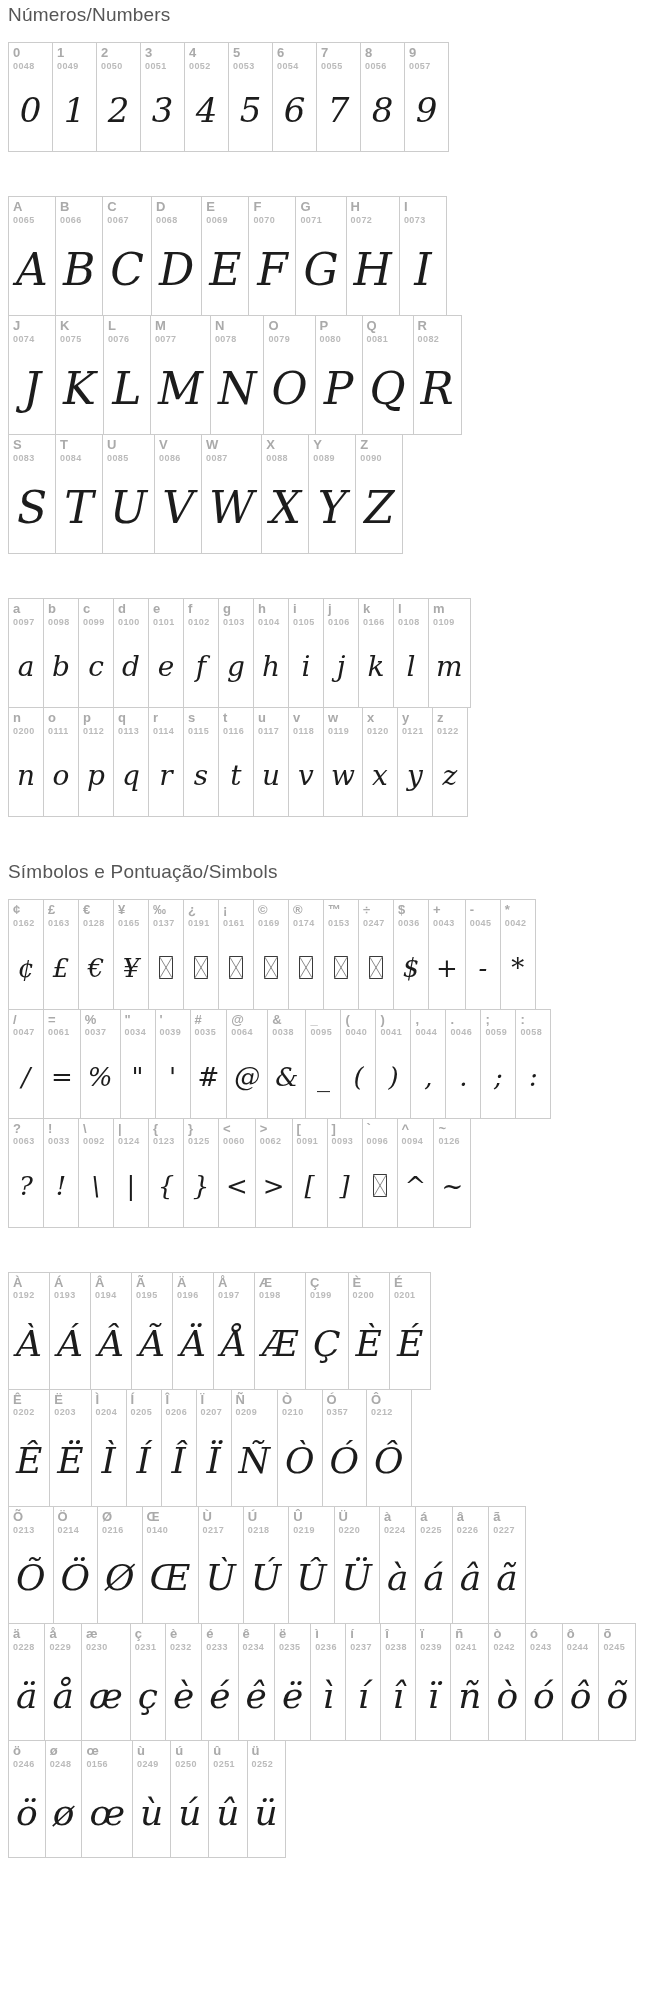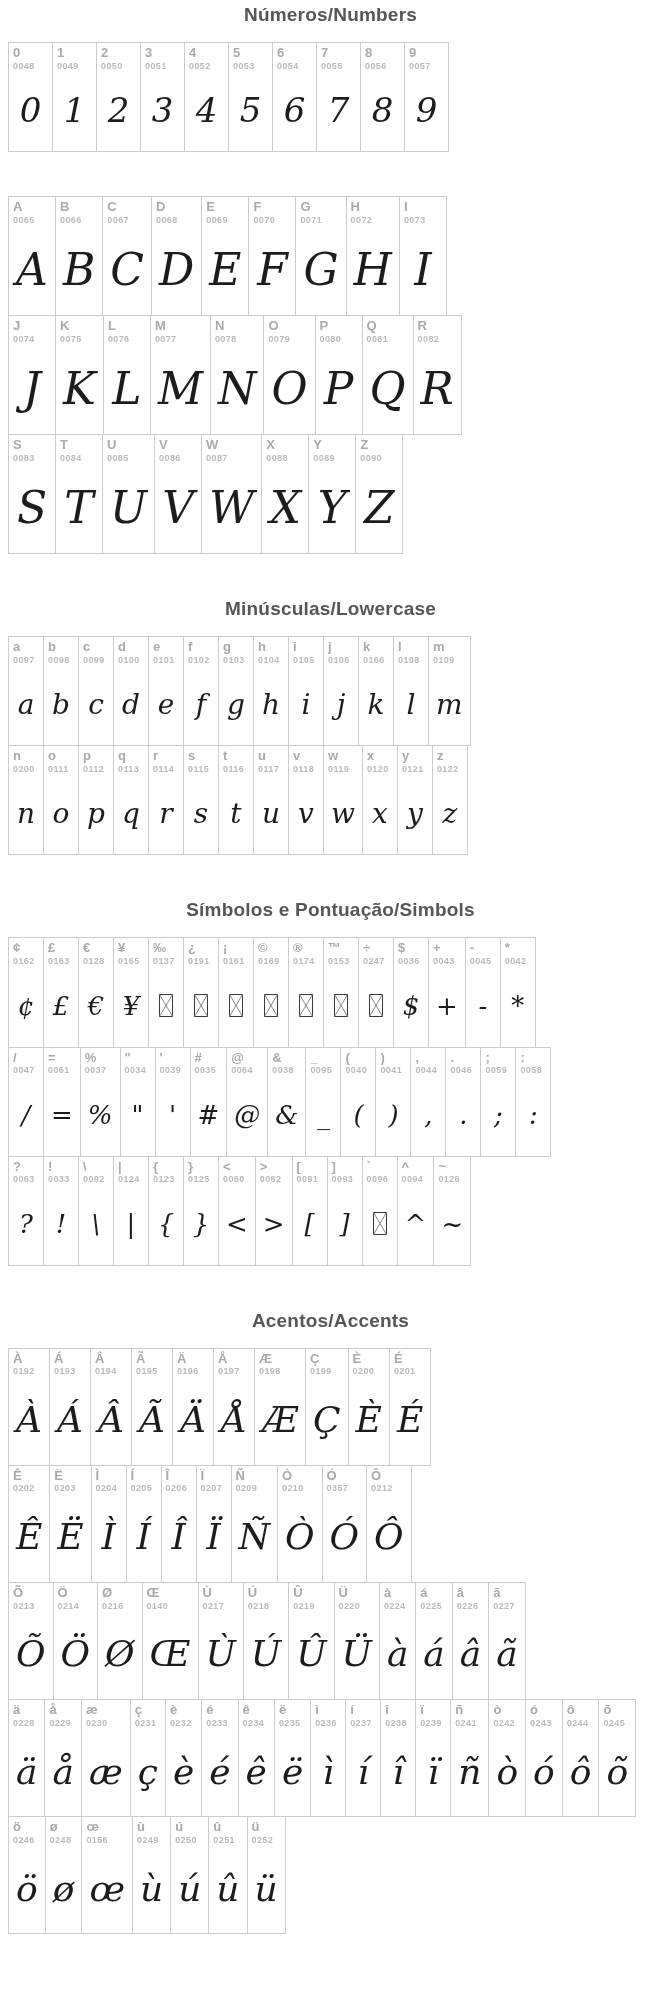--- a/index.html
+++ b/index.html
@@ -1,21 +1,21 @@
 <!DOCTYPE html>
 <html><head>
 <meta charset="utf-8">
 <style>
   html,body { margin:0; padding:0; background:#ffffff; }
   body { width:661px; font-family:"Liberation Sans", sans-serif; }
   .page { padding:4px 8px 60px 8px; }
   .section { margin-bottom:44px; }
   .section-title {
-    font-size:19px; font-weight:700; color:#565656;
-    margin:0 0 16px 0; letter-spacing:0.2px;text-align:center;
+    font-size:19px; font-weight:400; color:#565656;
+    margin:0 0 16px 0; letter-spacing:0.2px;
   }
   .char-row { display:flex; align-items:stretch; }
   .char-row + .char-row { margin-top:-1px; }
   .cell {
     border:1px solid #cccccc; margin-right:-1px; background:#ffffff;
     display:flex; flex-direction:column; box-sizing:border-box;
   }
   .cell-head { padding:3px 3px 0 4px; line-height:1.05; }
   .char-label { display:block; font-size:13px; font-weight:bold; color:#aaaaaa; }
   .char-code { display:block; font-size:9px; font-weight:bold; color:#bbbbbb; letter-spacing:0.4px; margin-top:2px; }
@@ -300,21 +300,20 @@
         <div class="cell">
           <div class="cell-head">
             <span class="char-label">Z</span>
             <span class="char-code">0090</span>
           </div>
           <div class="cell-glyph">Z</div>
         </div>
       </div>
     </section>
     <section class="section sec-lowercase">
-      <h2 class="section-title">Minúsculas/Lowercase</h2>
       <div class="char-row">
         <div class="cell">
           <div class="cell-head">
             <span class="char-label">a</span>
             <span class="char-code">0097</span>
           </div>
           <div class="cell-glyph">a</div>
         </div>
         <div class="cell">
           <div class="cell-head">
@@ -831,21 +830,20 @@
         <div class="cell">
           <div class="cell-head">
             <span class="char-label">~</span>
             <span class="char-code">0126</span>
           </div>
           <div class="cell-glyph">~</div>
         </div>
       </div>
     </section>
     <section class="section sec-accents">
-      <h2 class="section-title">Acentos/Accents</h2>
       <div class="char-row">
         <div class="cell">
           <div class="cell-head">
             <span class="char-label">À</span>
             <span class="char-code">0192</span>
           </div>
           <div class="cell-glyph">À</div>
         </div>
         <div class="cell">
           <div class="cell-head">

